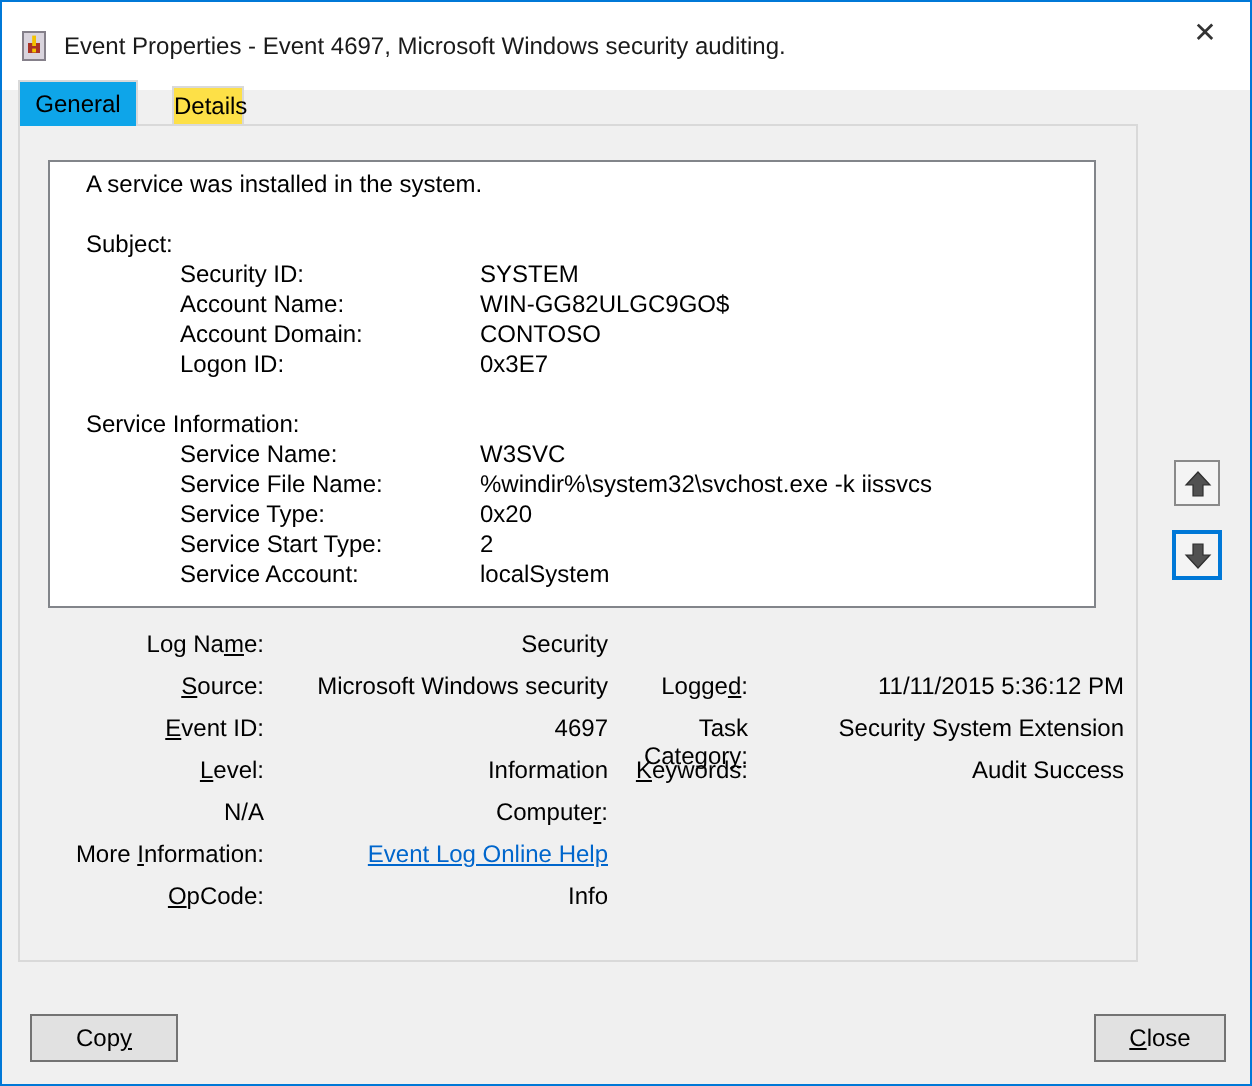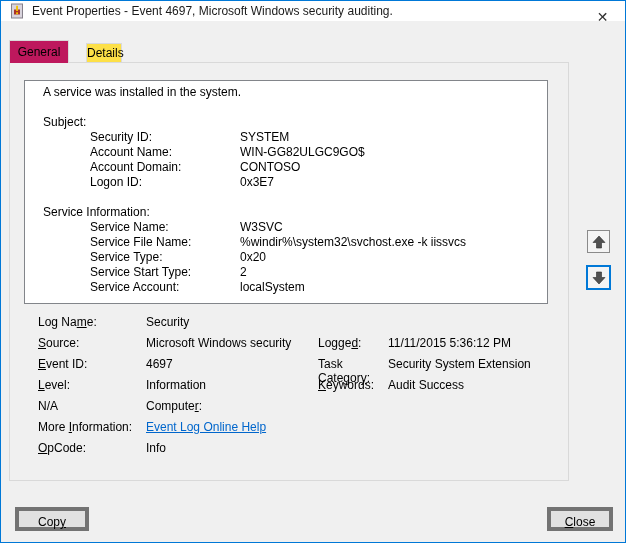--- a/index.html
+++ b/index.html
@@ -4,47 +4,47 @@
 <style>
   html,body { margin:0; padding:0; background:#cccccc; }
   * { box-sizing:border-box; }
   .window {
     position:relative; width:626px; height:543px;
     background:#f0f0f0; border:1px solid #0078d7;
     font-family:"Liberation Sans","DejaVu Sans",sans-serif;
     font-size:12px; color:#000; overflow:hidden;
   }
   
-  .titlebar { position:absolute; left:0; top:0; width:100%; height:20px; background:#ffffff; display:flex; align-items:center; }
+  .titlebar { position:absolute; left:0; top:0; width:100%; height:44px; background:#ffffff; display:flex; align-items:center; }
   .titlebar-icon { margin-left:8px; width:16px; height:16px; flex:0 0 auto; }
   .titlebar-text { margin-left:7px; font-size:12px; color:#1a1a1a; white-space:nowrap; }
   .close-btn { position:absolute; right:0; top:0; width:45px; height:31px; display:flex; align-items:center; justify-content:center; font-size:14px; color:#333; cursor:default; }
   
   .tab { text-align:center; cursor:default; }
-  .tab-general { position:absolute; left:8px; top:39px; width:60px; height:23px; line-height:22px; background:#be185d; border:1px solid #d9d9d9; border-bottom:none; z-index:3; }
+  .tab-general { position:absolute; left:8px; top:39px; width:60px; height:23px; line-height:22px; background:#0ea5e9; border:1px solid #d9d9d9; border-bottom:none; z-index:3; }
   .tab-details { position:absolute; left:85px; top:42px; width:36px; height:20px; line-height:19px; background:#fde047; border:1px solid #d9d9d9; border-bottom:none; z-index:1; }
   
   .tab-page { position:absolute; left:8px; top:61px; width:560px; height:419px; background:#f0f0f0; border:1px solid #d9d9d9; z-index:2; }
   
   .desc-box { position:absolute; left:14px; top:17px; width:524px; height:224px; background:#ffffff; border:1px solid #82858a; padding:4px 18px; line-height:15px; overflow:hidden; }
   .desc-blank { height:15px; }
   .desc-row { display:flex; }
   .desc-row .lbl { padding-left:47px; width:197px; flex:0 0 auto; }
   .desc-row .val { flex:1 1 auto; white-space:nowrap; }
   
-  .dgrid { position:absolute; left:28px; top:252px; width:538px; }
+  .dgrid { position:absolute; left:14px; top:252px; width:538px;text-align:right; }
   .drow { display:grid; grid-template-columns:108px 172px 70px auto; height:21px; align-items:start; }
   .link { color:#0066cc; text-decoration:underline; cursor:pointer; }
   u { text-decoration:underline; }
   
   .arrow-btn { position:absolute; background:#f4f4f4; display:flex; align-items:center; justify-content:center; cursor:default; }
   .arrow-up   { left:586px; top:229px; width:23px; height:23px; border:1px solid #8a8a8a; }
   .arrow-down { left:585px; top:264px; width:25px; height:25px; border:2px solid #0078d7; }
   
-  .btn { position:absolute; height:24px; background:#e1e1e1; border:4px solid #737373; font-size:12px; text-align:center; line-height:22px; cursor:default; }
+  .btn { position:absolute; height:24px; background:#e1e1e1; border:1px solid #737373; font-size:12px; text-align:center; line-height:22px; cursor:default; }
   .btn-copy { left:14px; top:506px; width:74px; }
   .btn-close { left:546px; top:506px; width:66px; }
 </style>
 </head>
 <body>
 
 <div class="window">
 
   <div class="titlebar">
     <svg class="titlebar-icon" viewBox="0 0 16 16">

